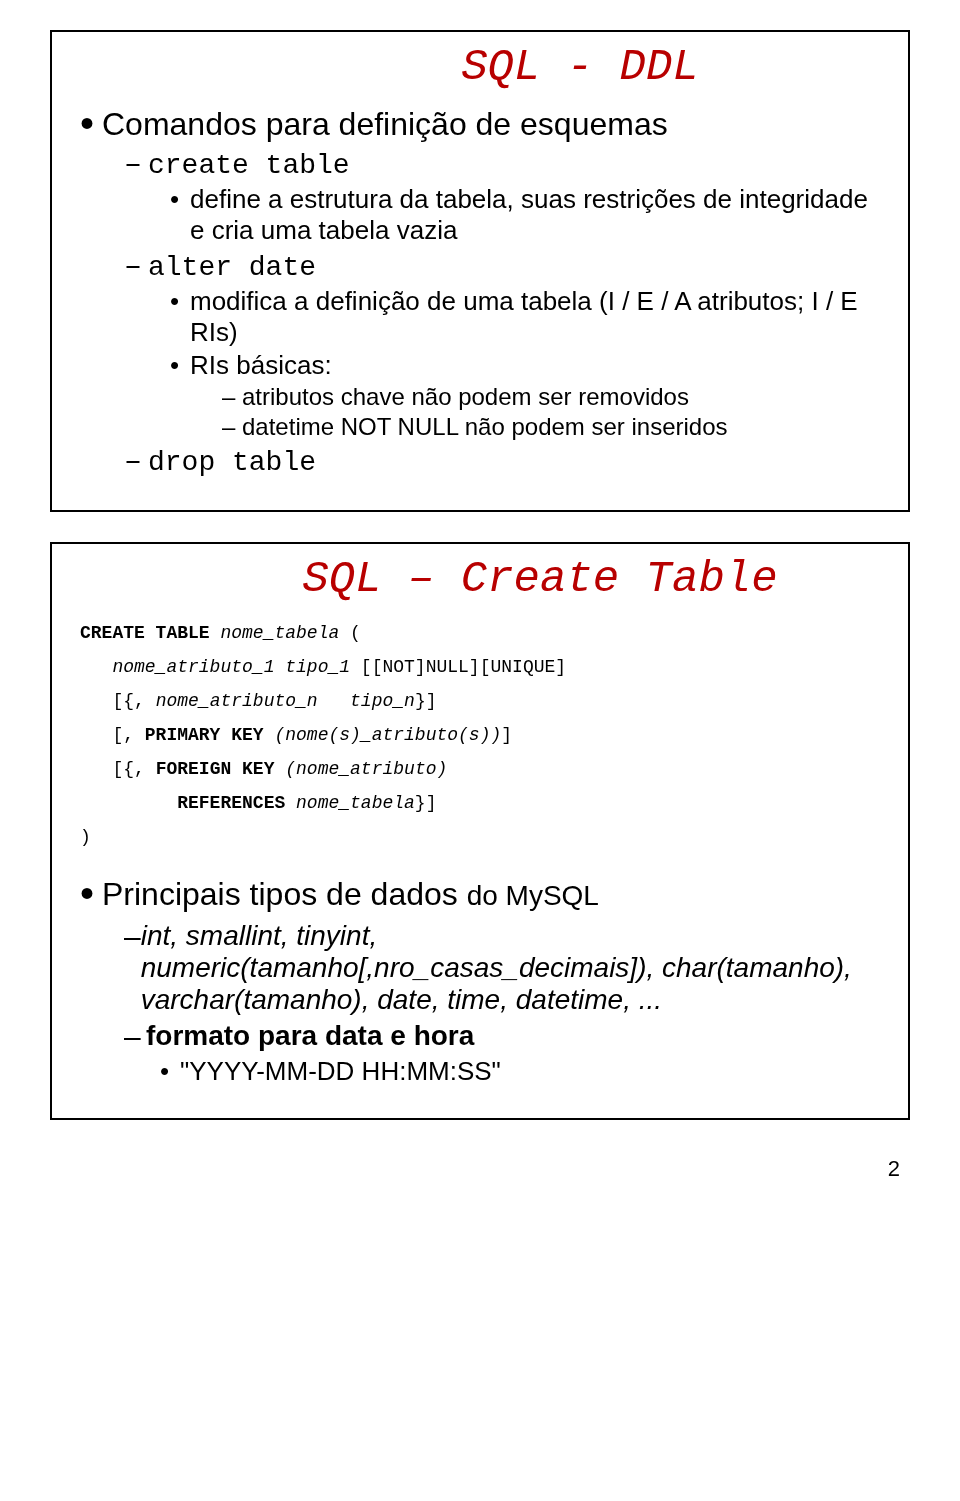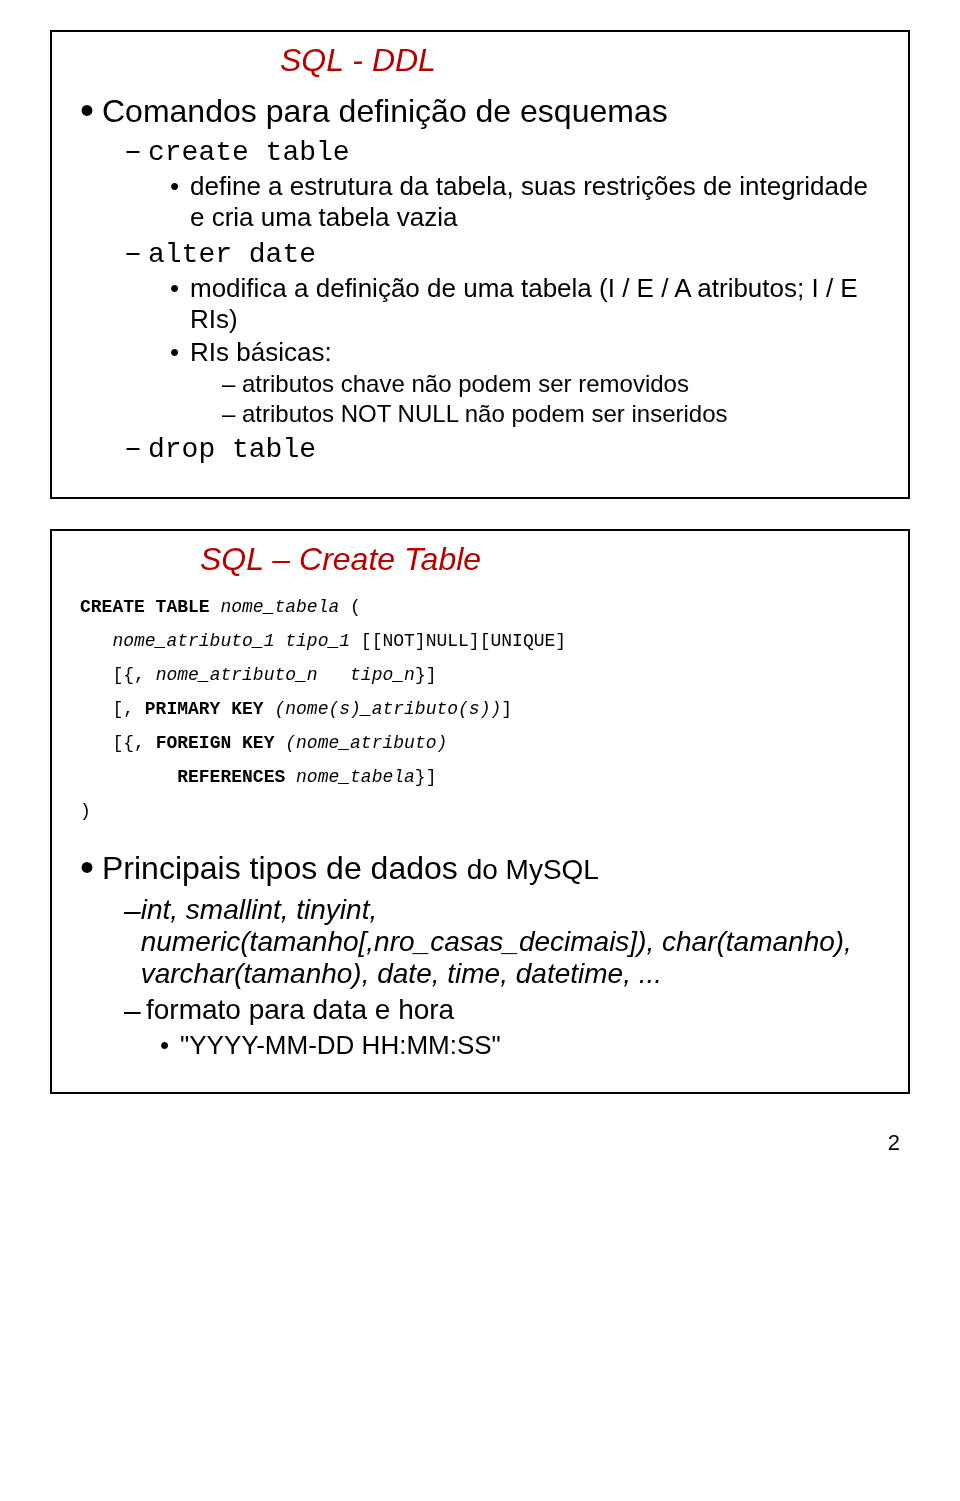--- a/index.html
+++ b/index.html
@@ -11,36 +11,36 @@
   }
   .slide {
     border: 2px solid #000;
     margin: 30px 50px;
     padding: 10px 28px 25px 28px;
     background: #fff;
   }
   .slide-title {
     color: #b80000;
     font-style: italic;
-    font-size: 32px;
+    font-size: 44px;
     margin: 0 0 12px 0;
-    font-family: Liberation Sans, sans-serif;
-    text-align: left;
+    font-family: Liberation Mono, monospace;
+    text-align: center;
   }
   .slide-title.indent { padding-left: 200px; }
   ul.lvl1 { list-style: none; padding-left: 0; margin: 0; }
   ul.lvl1 > li { margin: 6px 0; }
   .bullet-row { display:flex; align-items:flex-start; }
   .bullet-dot { width: 22px; font-size: 40px; line-height: 38px; color:#000; }
   .txt1 { font-size: 32px; color:#000; line-height: 40px; }
   ul.lvl2 { list-style:none; padding-left: 44px; margin: 2px 0; }
   ul.lvl2 > li { margin: 4px 0; }
   .dash { display:inline-block; width: 24px; font-family: 'Courier New', monospace; font-size: 30px; color:#000; }
   .mono { font-family: 'Courier New', monospace; color:#000; font-size: 28px; }
-  .txt2 { font-size: 28px; color:#000; }
+  .txt2 { font-size: 28px; color:#000;font-weight:bold; }
   ul.lvl3 { list-style:none; padding-left: 46px; margin: 2px 0; }
   ul.lvl3 > li { margin: 2px 0; position:relative; padding-left: 20px; font-size: 26px; }
   ul.lvl3 > li::before { content:"•"; position:absolute; left:0; top:0; font-size:26px; }
   ul.lvl4 { list-style:none; padding-left: 32px; margin: 2px 0; }
   ul.lvl4 > li { margin: 2px 0; position:relative; padding-left: 20px; font-size: 24px; }
   ul.lvl4 > li::before { content:"–"; position:absolute; left:0; top:0; }
   .codeblock { font-family:'Courier New', monospace; font-size:18px; line-height:34px; margin: 8px 0 20px 0; white-space: pre; }
   .kw { font-weight: bold; }
   .it { font-style: italic; }
   .dash2 { display:inline-block; width: 22px; font-size: 30px; }
@@ -65,21 +65,21 @@
             <li><span>define a estrutura da tabela, suas restrições de integridade e cria uma tabela vazia</span></li>
           </ul>
         </li>
         <li>
           <span class="dash">–</span><span class="mono">alter date</span>
           <ul class="lvl3">
             <li><span>modifica a definição de uma tabela (I / E / A atributos; I / E RIs)</span></li>
             <li><span>RIs básicas:</span>
               <ul class="lvl4">
                 <li><span>atributos chave não podem ser removidos</span></li>
-                <li><span>atributos NOT NULL não podem ser inseridos</span></li>
+                <li><span>datetime NOT NULL não podem ser inseridos</span></li>
               </ul>
             </li>
           </ul>
         </li>
         <li>
           <span class="dash">–</span><span class="mono">drop table</span>
         </li>
       </ul>
     </li>
   </ul>

